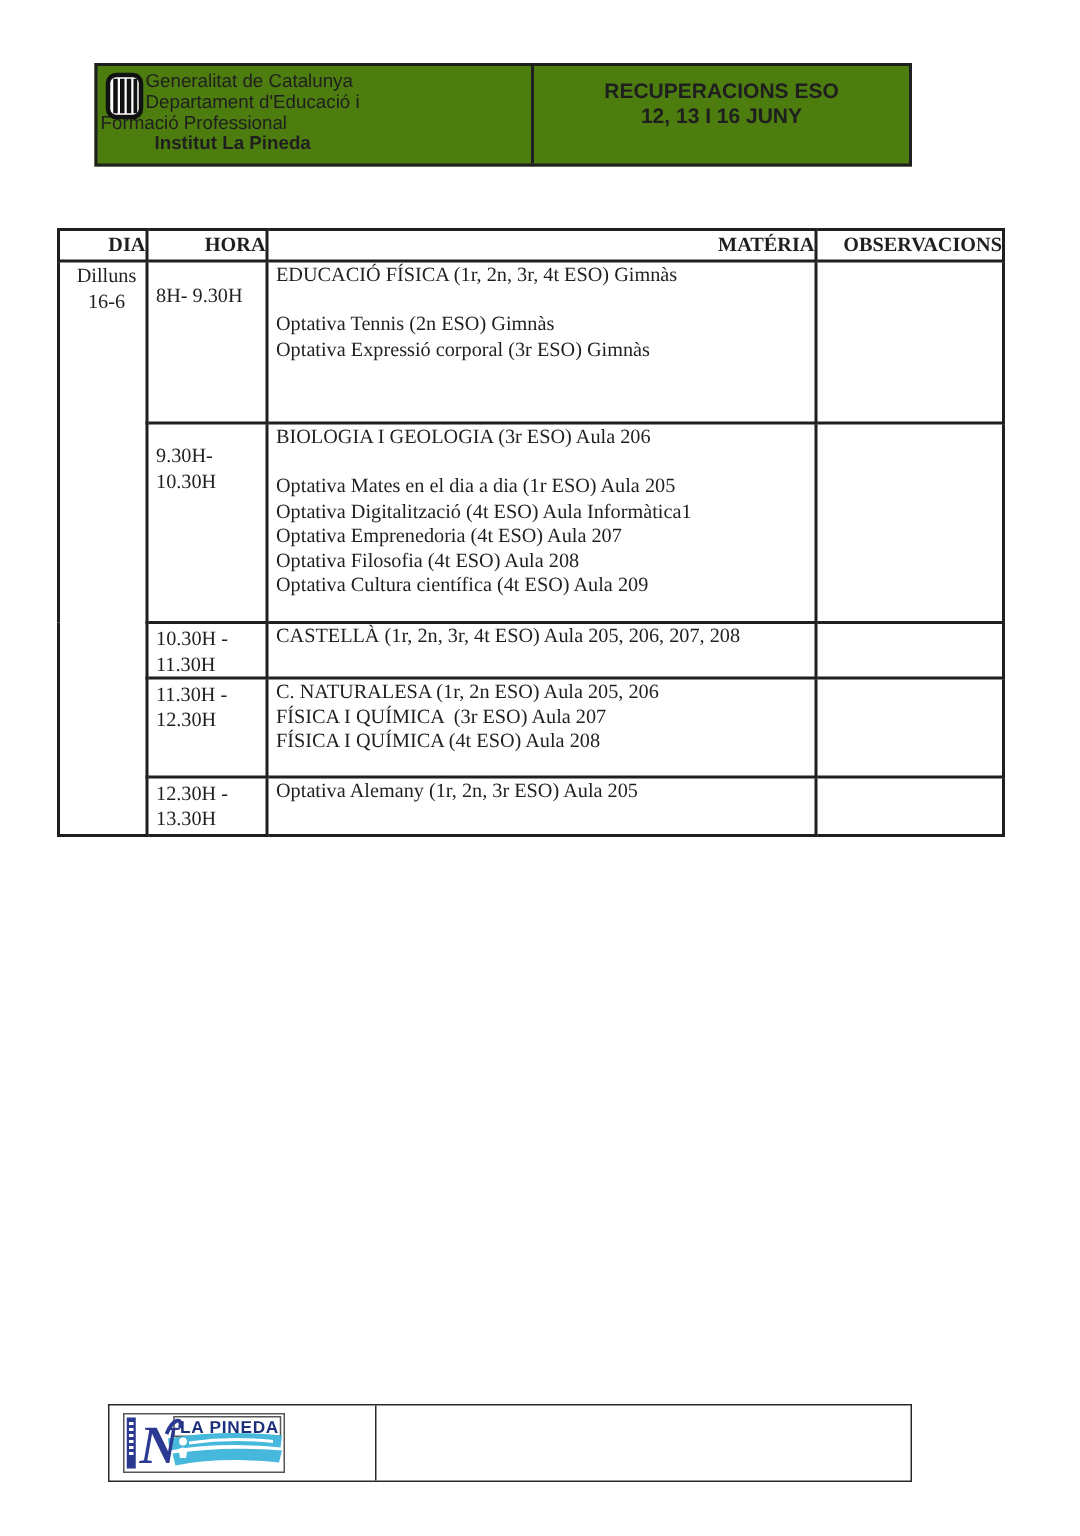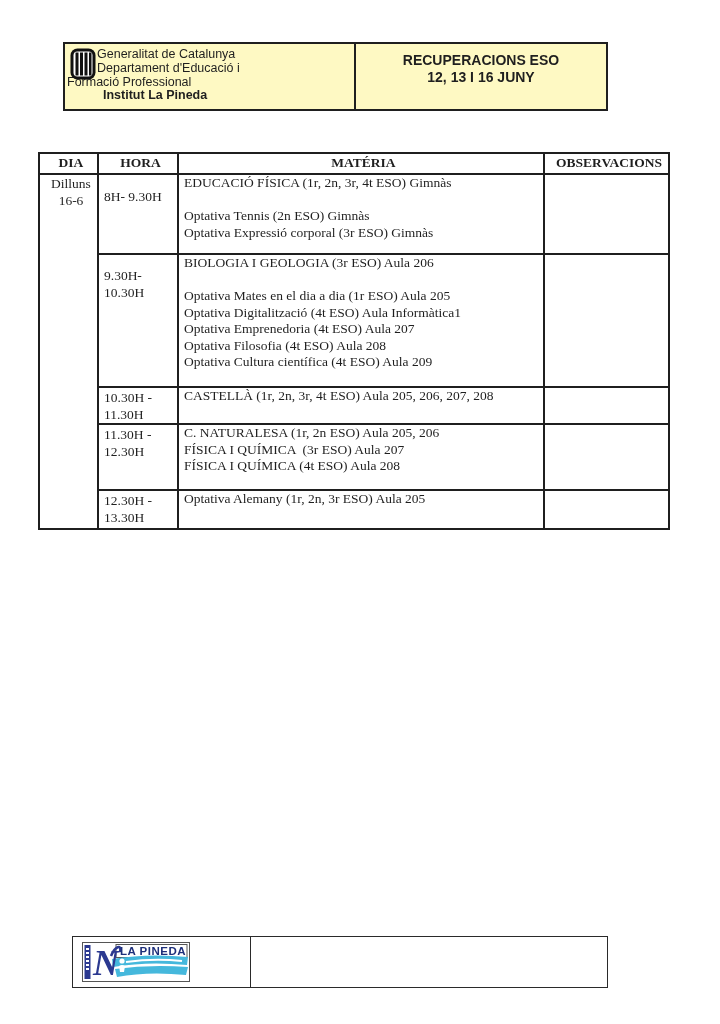--- a/index.html
+++ b/index.html
@@ -12,21 +12,21 @@
     overflow:hidden;
   }
 
   
   .header-box {
     position:absolute; left:63px; top:42px;
     width:545px; height:69px;
     border:2px solid #1f1f1f;
     box-sizing:border-box;
     display:flex;
-    background:#fef9c3;
+    background:#4d7c0f;
   }
   .header-left {
     width:291px; box-sizing:border-box;
     border-right:2px solid #1f1f1f;
     position:relative;
     font-family:"Liberation Sans", sans-serif;
     font-size:12.5px; line-height:13.8px;
     padding-top:4px;
   }
   .gencat-logo { position:absolute; left:5px; top:4px; }
@@ -48,21 +48,21 @@
     font-size:13.5px;
     background:#fff;
   }
   table.schedule th, table.schedule td {
     border:2px solid #1f1f1f;
     padding:0 0 0 5px;
     vertical-align:top;
     box-sizing:border-box;
   }
   table.schedule th {
-    text-align:center; height:21px;
+    text-align:right; height:21px;
     font-size:13.5px; padding-top:1px;
   }
   td.dia-cell {
     vertical-align:middle; text-align:center;
     padding-left:0; line-height:17px;
   }
   td.hora-cell { line-height:16.5px; padding-right:2px; }
   td.materia-cell { line-height:16.5px; padding-top:1px;font-family:Liberation Serif, serif; }
   td.obs-cell { }
   .pt1 { padding-top:14px !important; }
@@ -130,21 +130,21 @@
     <th>HORA</th>
     <th>MATÉRIA</th>
     <th>OBSERVACIONS</th>
   </tr>
 
   <tr>
     <td class="dia-cell" rowspan="5">
       <div>Dilluns</div>
       <div>16-6</div>
     </td>
-    <td class="hora-cell pt1" style="height:80px">
+    <td class="hora-cell pt1" style="height:108px">
       <div class="line">8H- 9.30H</div>
     </td>
     <td class="materia-cell">
       <div class="line">EDUCACIÓ FÍSICA (1r, 2n, 3r, 4t ESO) Gimnàs</div>
       <div class="line"></div>
       <div class="line">Optativa Tennis (2n ESO) Gimnàs</div>
       <div class="line">Optativa Expressió corporal (3r ESO) Gimnàs</div>
     </td>
     <td class="obs-cell"></td>
   </tr>

